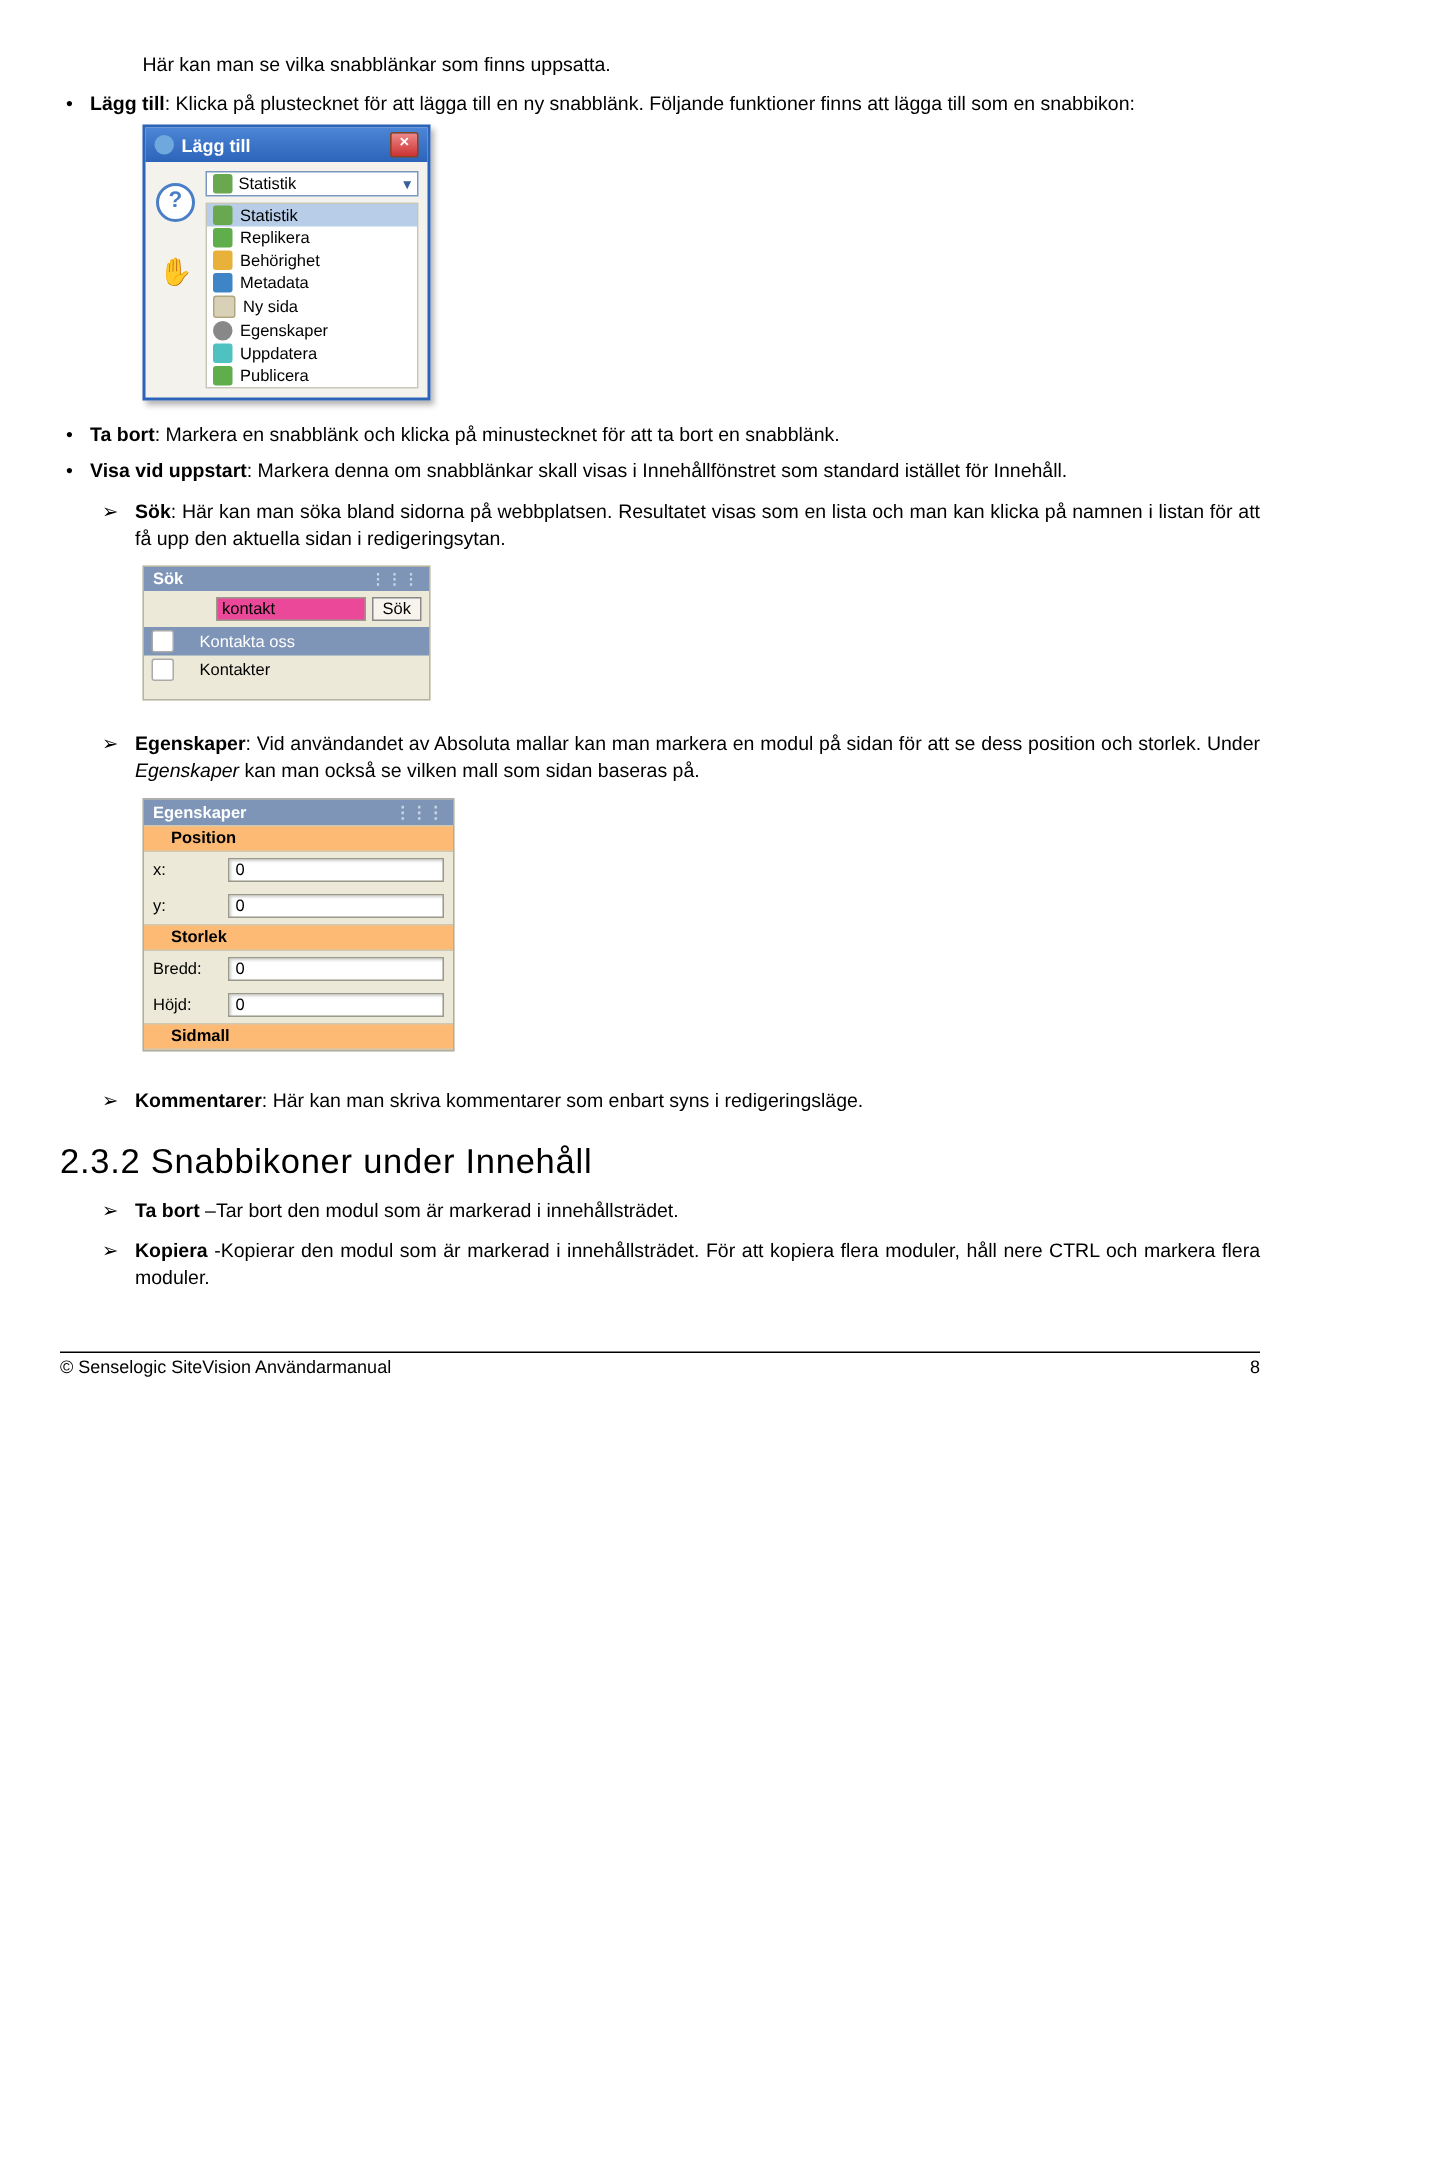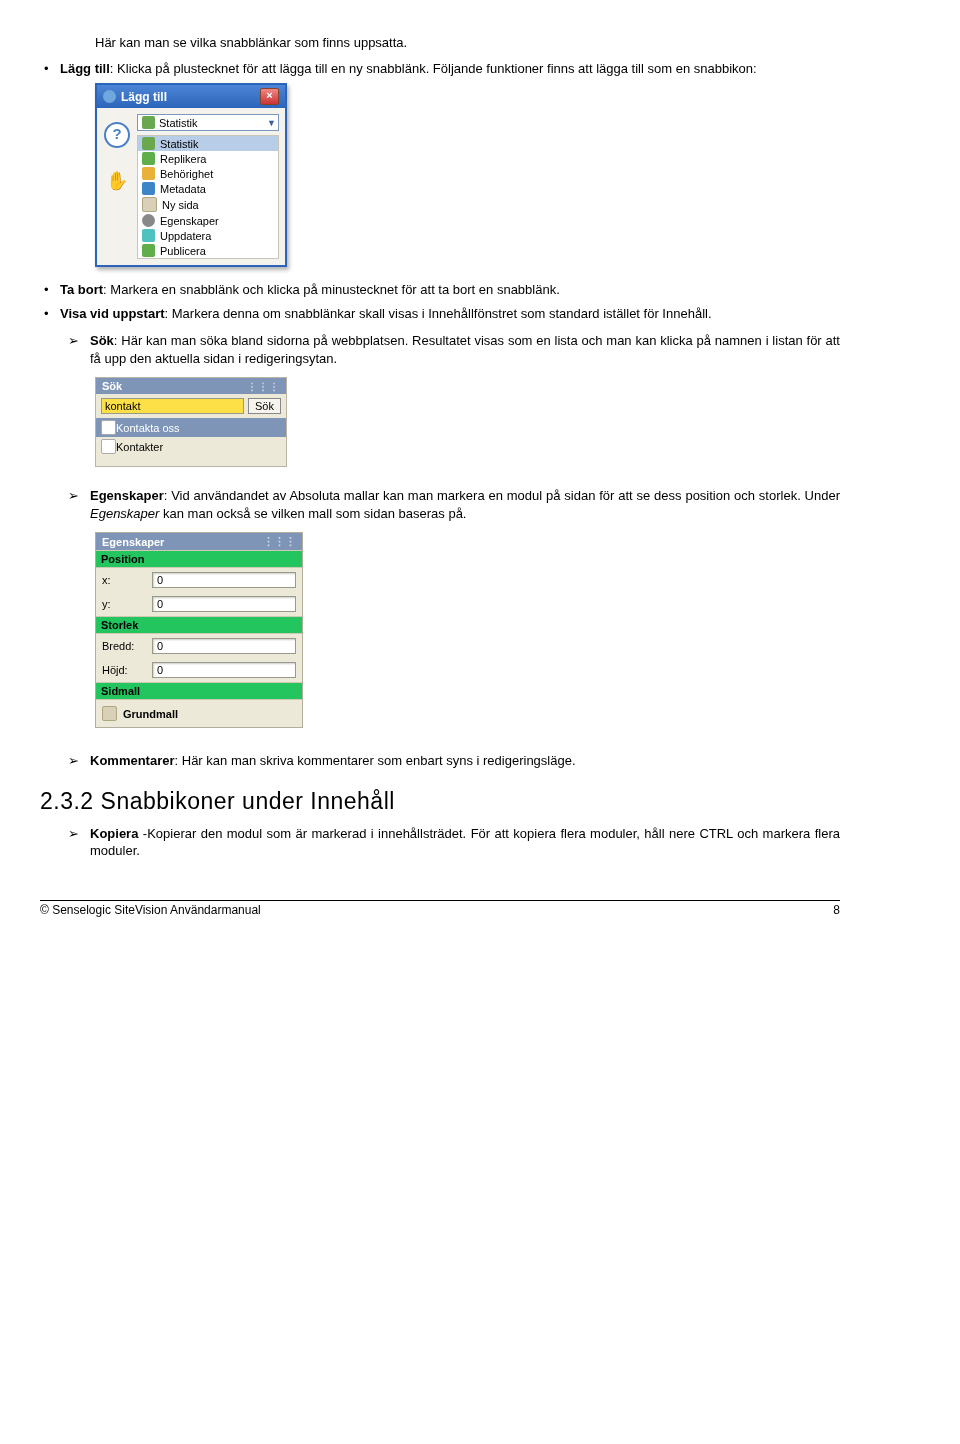--- a/index.html
+++ b/index.html
@@ -90,40 +90,40 @@
     background:#ece9d8;
     font-size:11px;
   }
   .sok-title {
     background:#7e95b8; color:#fff; font-weight:bold;
     display:flex;justify-content:space-between;align-items:center;
     padding:2px 6px;
   }
   .sok-title .drag { color:#cbd6e4; font-size:10px; letter-spacing:1px; }
   .sok-row { display:flex; gap:4px; padding:4px 5px; }
-  .sok-input { flex:1; border:1px solid #9a9a8a; background:#fde047; padding:1px 3px; font-size:11px; }
+  .sok-input { flex:1; border:1px solid #9a9a8a; background:#ec4899; padding:1px 3px; font-size:11px;margin-left:43px; }
   .sok-btn { border:1px solid #888; background:#f6f4ec; padding:1px 6px; font-size:11px; }
-  .sok-item { display:flex;align-items:center;gap:0;padding:2px 5px; }
+  .sok-item { display:flex;align-items:center;gap:17px;padding:2px 5px; }
   .sok-item.sel { background:#7e95b8;color:#fff; }
 
   
   .egen {
     width: 206px; margin: 6px 0 24px 55px;
     border:1px solid #b2ad9c;
     background:#ece9d8;
     font-size:11px;
   }
   .egen-title {
     background:#7e95b8; color:#fff; font-weight:bold;
     display:flex;justify-content:space-between;align-items:center;
     padding:2px 6px;
   }
   .egen-sec {
-    font-weight:bold; background:#22c55e; border-top:1px solid #cfc9b4;
-    border-bottom:1px solid #cfc9b4; padding:2px 5px;
+    font-weight:bold; background:#fdba74; border-top:1px solid #cfc9b4;
+    border-bottom:1px solid #cfc9b4; padding:2px 18px;
   }
   .egen-row { display:flex; align-items:center; padding:4px 6px; gap:6px; }
   .egen-row label { width:44px; }
   .egen-field {
     flex:1; border:1px solid #9a9a8a; background:#fff;
     padding:1px 4px; box-shadow: inset 1px 1px 2px rgba(0,0,0,0.2);
   }
   .egen-template { display:flex;align-items:center;gap:6px;padding:6px; }
 
   h2.section {
@@ -273,35 +273,34 @@
     <div class="egen-sec">Storlek</div>
     <div class="egen-row">
       <label>Bredd:</label>
       <div class="egen-field">0</div>
     </div>
     <div class="egen-row">
       <label>Höjd:</label>
       <div class="egen-field">0</div>
     </div>
     <div class="egen-sec">Sidmall</div>
-    <div class="egen-template">
-      <span class="ico page"></span>
-      <span class="bold">Grundmall</span>
-    </div>
   </div>
 
   <ul class="arrow" style="margin-left:28px;">
     <li>
       <span class="bold">Kommentarer</span><span>: Här kan man skriva kommentarer som enbart syns i redigeringsläge.</span>
     </li>
   </ul>
 
   <h2 class="section">2.3.2 Snabbikoner under Innehåll</h2>
 
   <ul class="arrow" style="margin-left:28px;">
+    <li>
+      <span class="bold">Ta bort</span><span> –Tar bort den modul som är markerad i innehållsträdet.</span>
+    </li>
     <li>
       <span class="bold">Kopiera</span><span> -Kopierar den modul som är markerad i innehållsträdet. För att kopiera flera moduler, håll nere CTRL och markera flera moduler.</span>
     </li>
   </ul>
 
   <div class="footer">
     <span>© Senselogic SiteVision Användarmanual</span>
     <span>8</span>
   </div>
 

